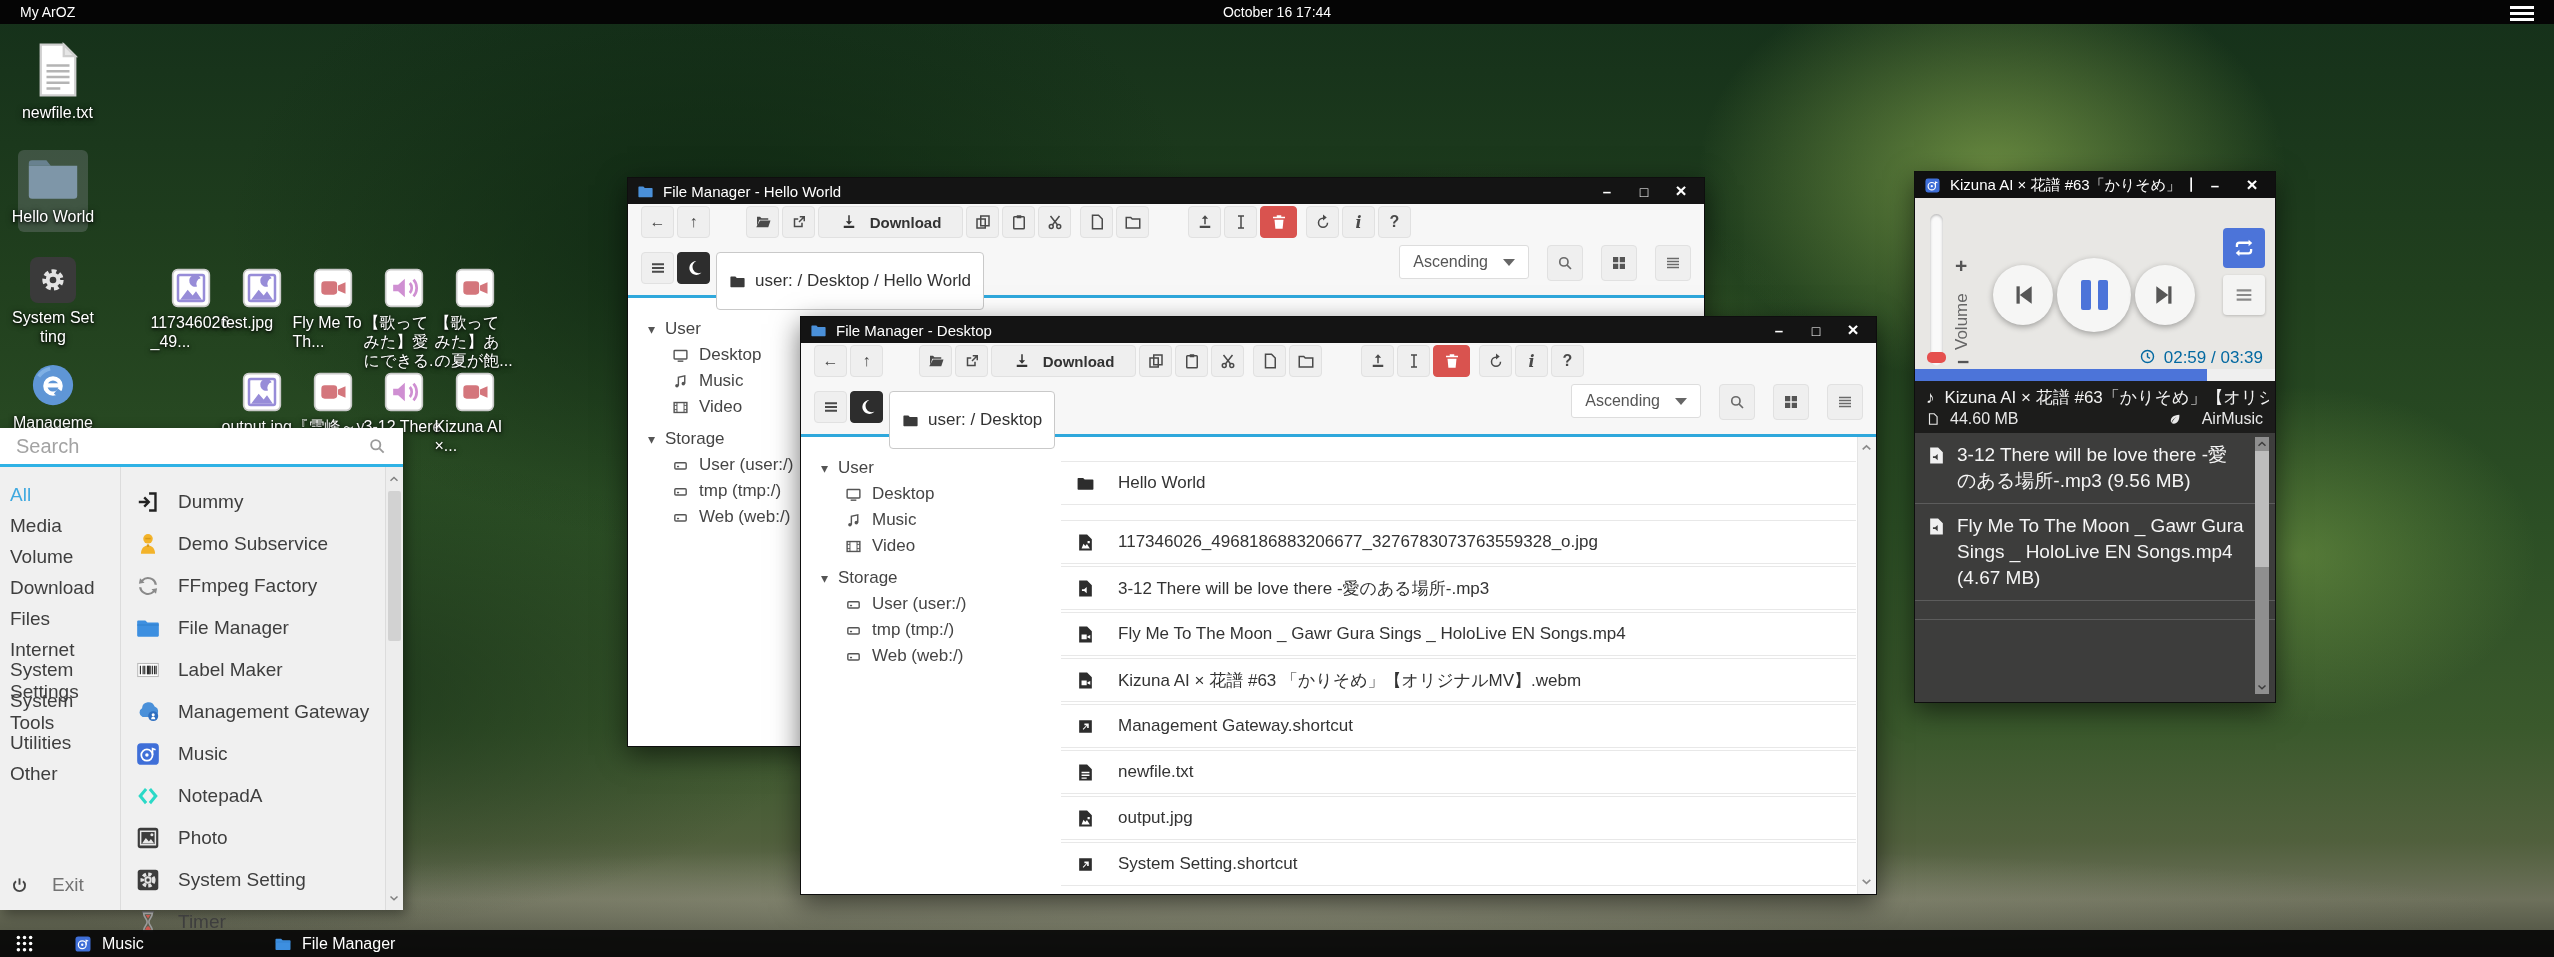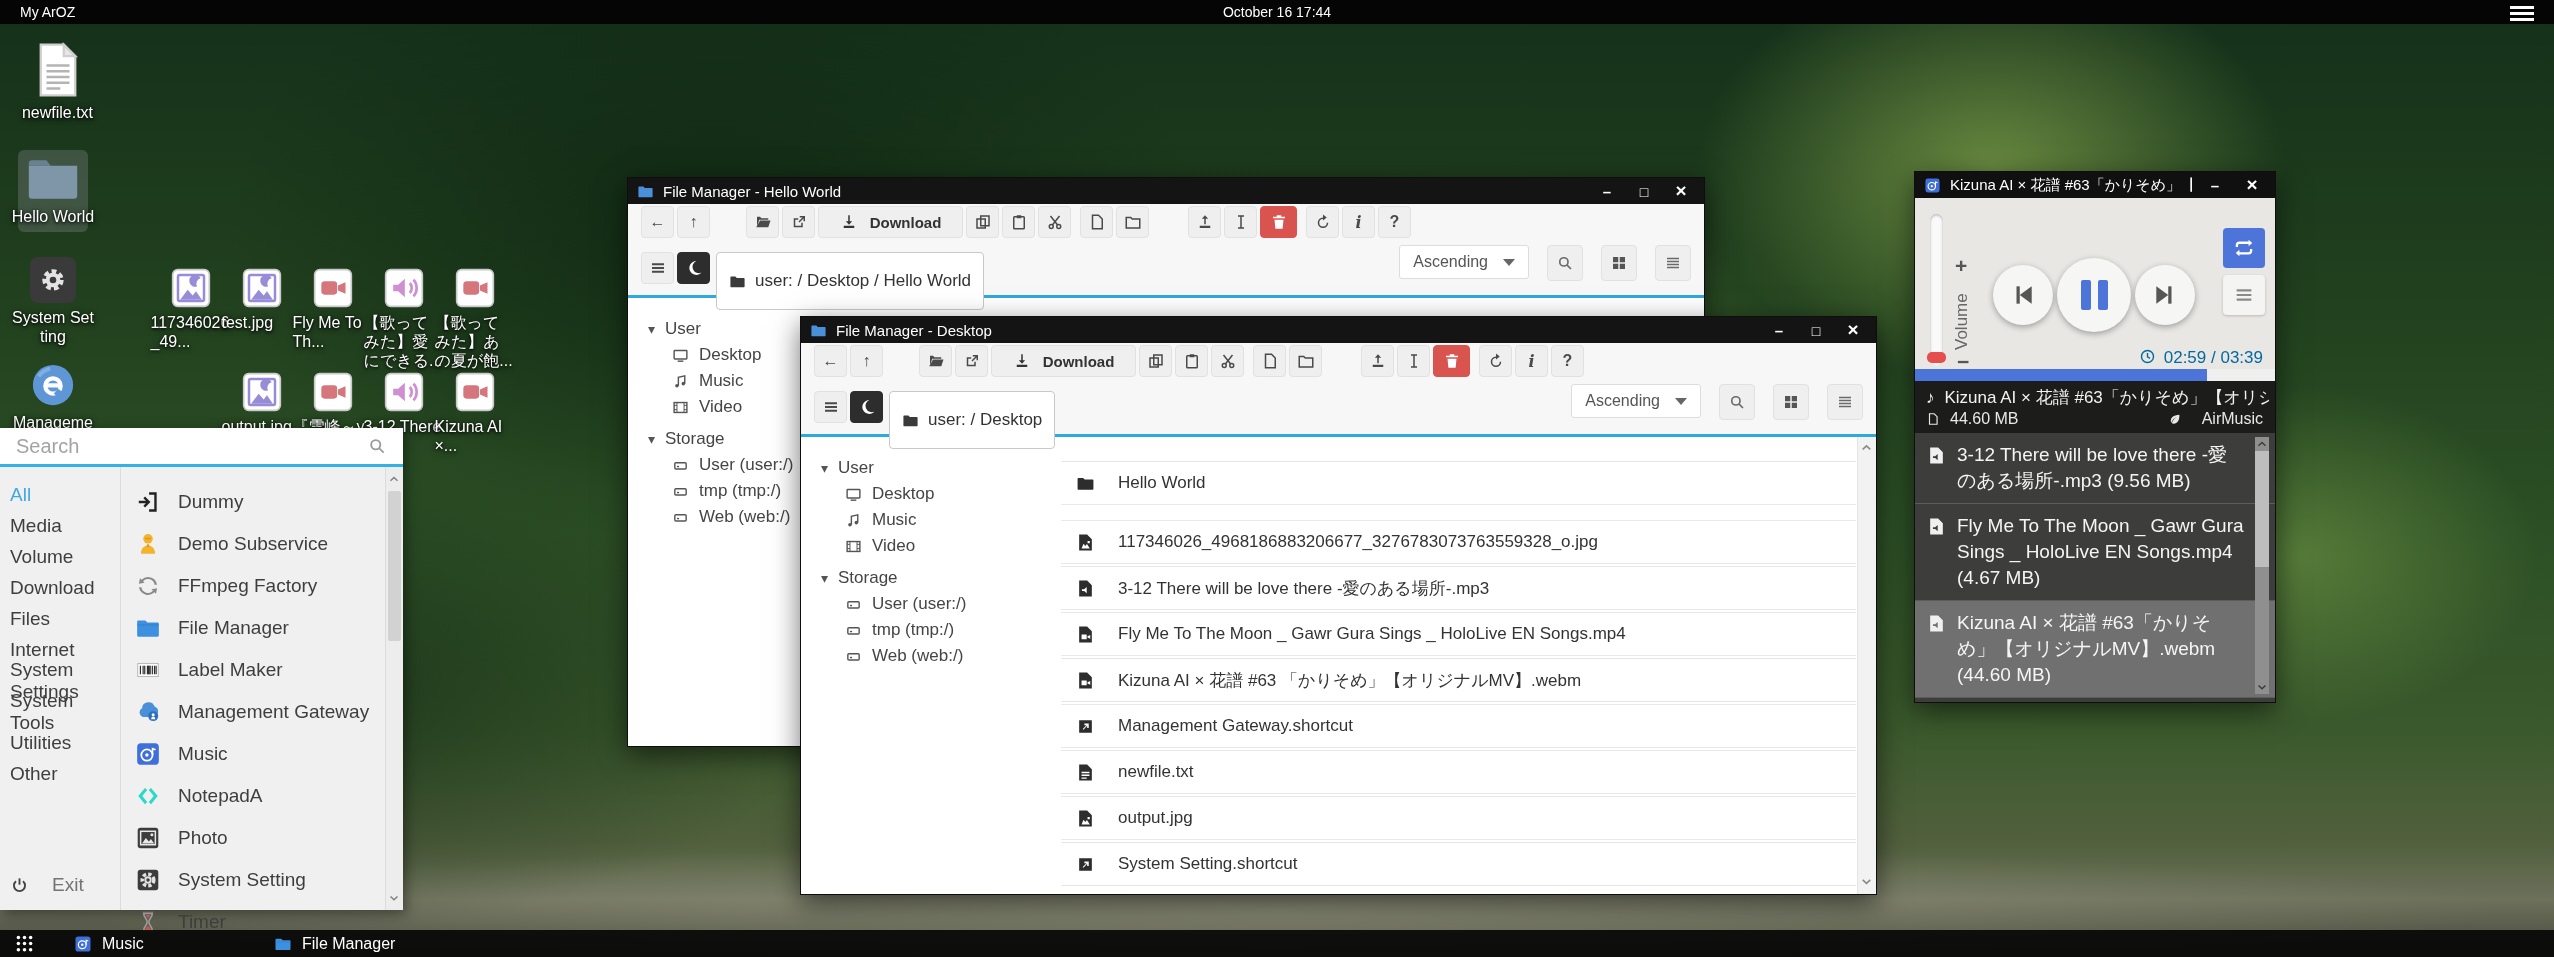--- a/index.html
+++ b/index.html
@@ -1071,28 +1071,20 @@
 
         <div class="pitem">
           <span class="f-icon">
             <svg width="20" height="20">
               <use href="#i-f-audio"></use>
             </svg>
           </span>
           <span>Fly Me To The Moon _ Gawr Gura Sings _ HoloLive EN Songs.mp4 (4.67 MB)</span>
         </div>
 
-        <div class="pitem selected">
-          <span class="f-icon">
-            <svg width="20" height="20">
-              <use href="#i-f-audio"></use>
-            </svg>
-          </span>
-          <span>Kizuna AI × 花譜 #63「かりそめ」【オリジナルMV】.webm (44.60 MB)</span>
-        </div>
 
         <div class="pitem">
           
           
         </div>
       </div>
     <div class="plscroll">
       <div class="thumb"></div>
       <svg class="chv up" style="color:#3c3c3c">
           <use href="#i-chev-up"></use>

